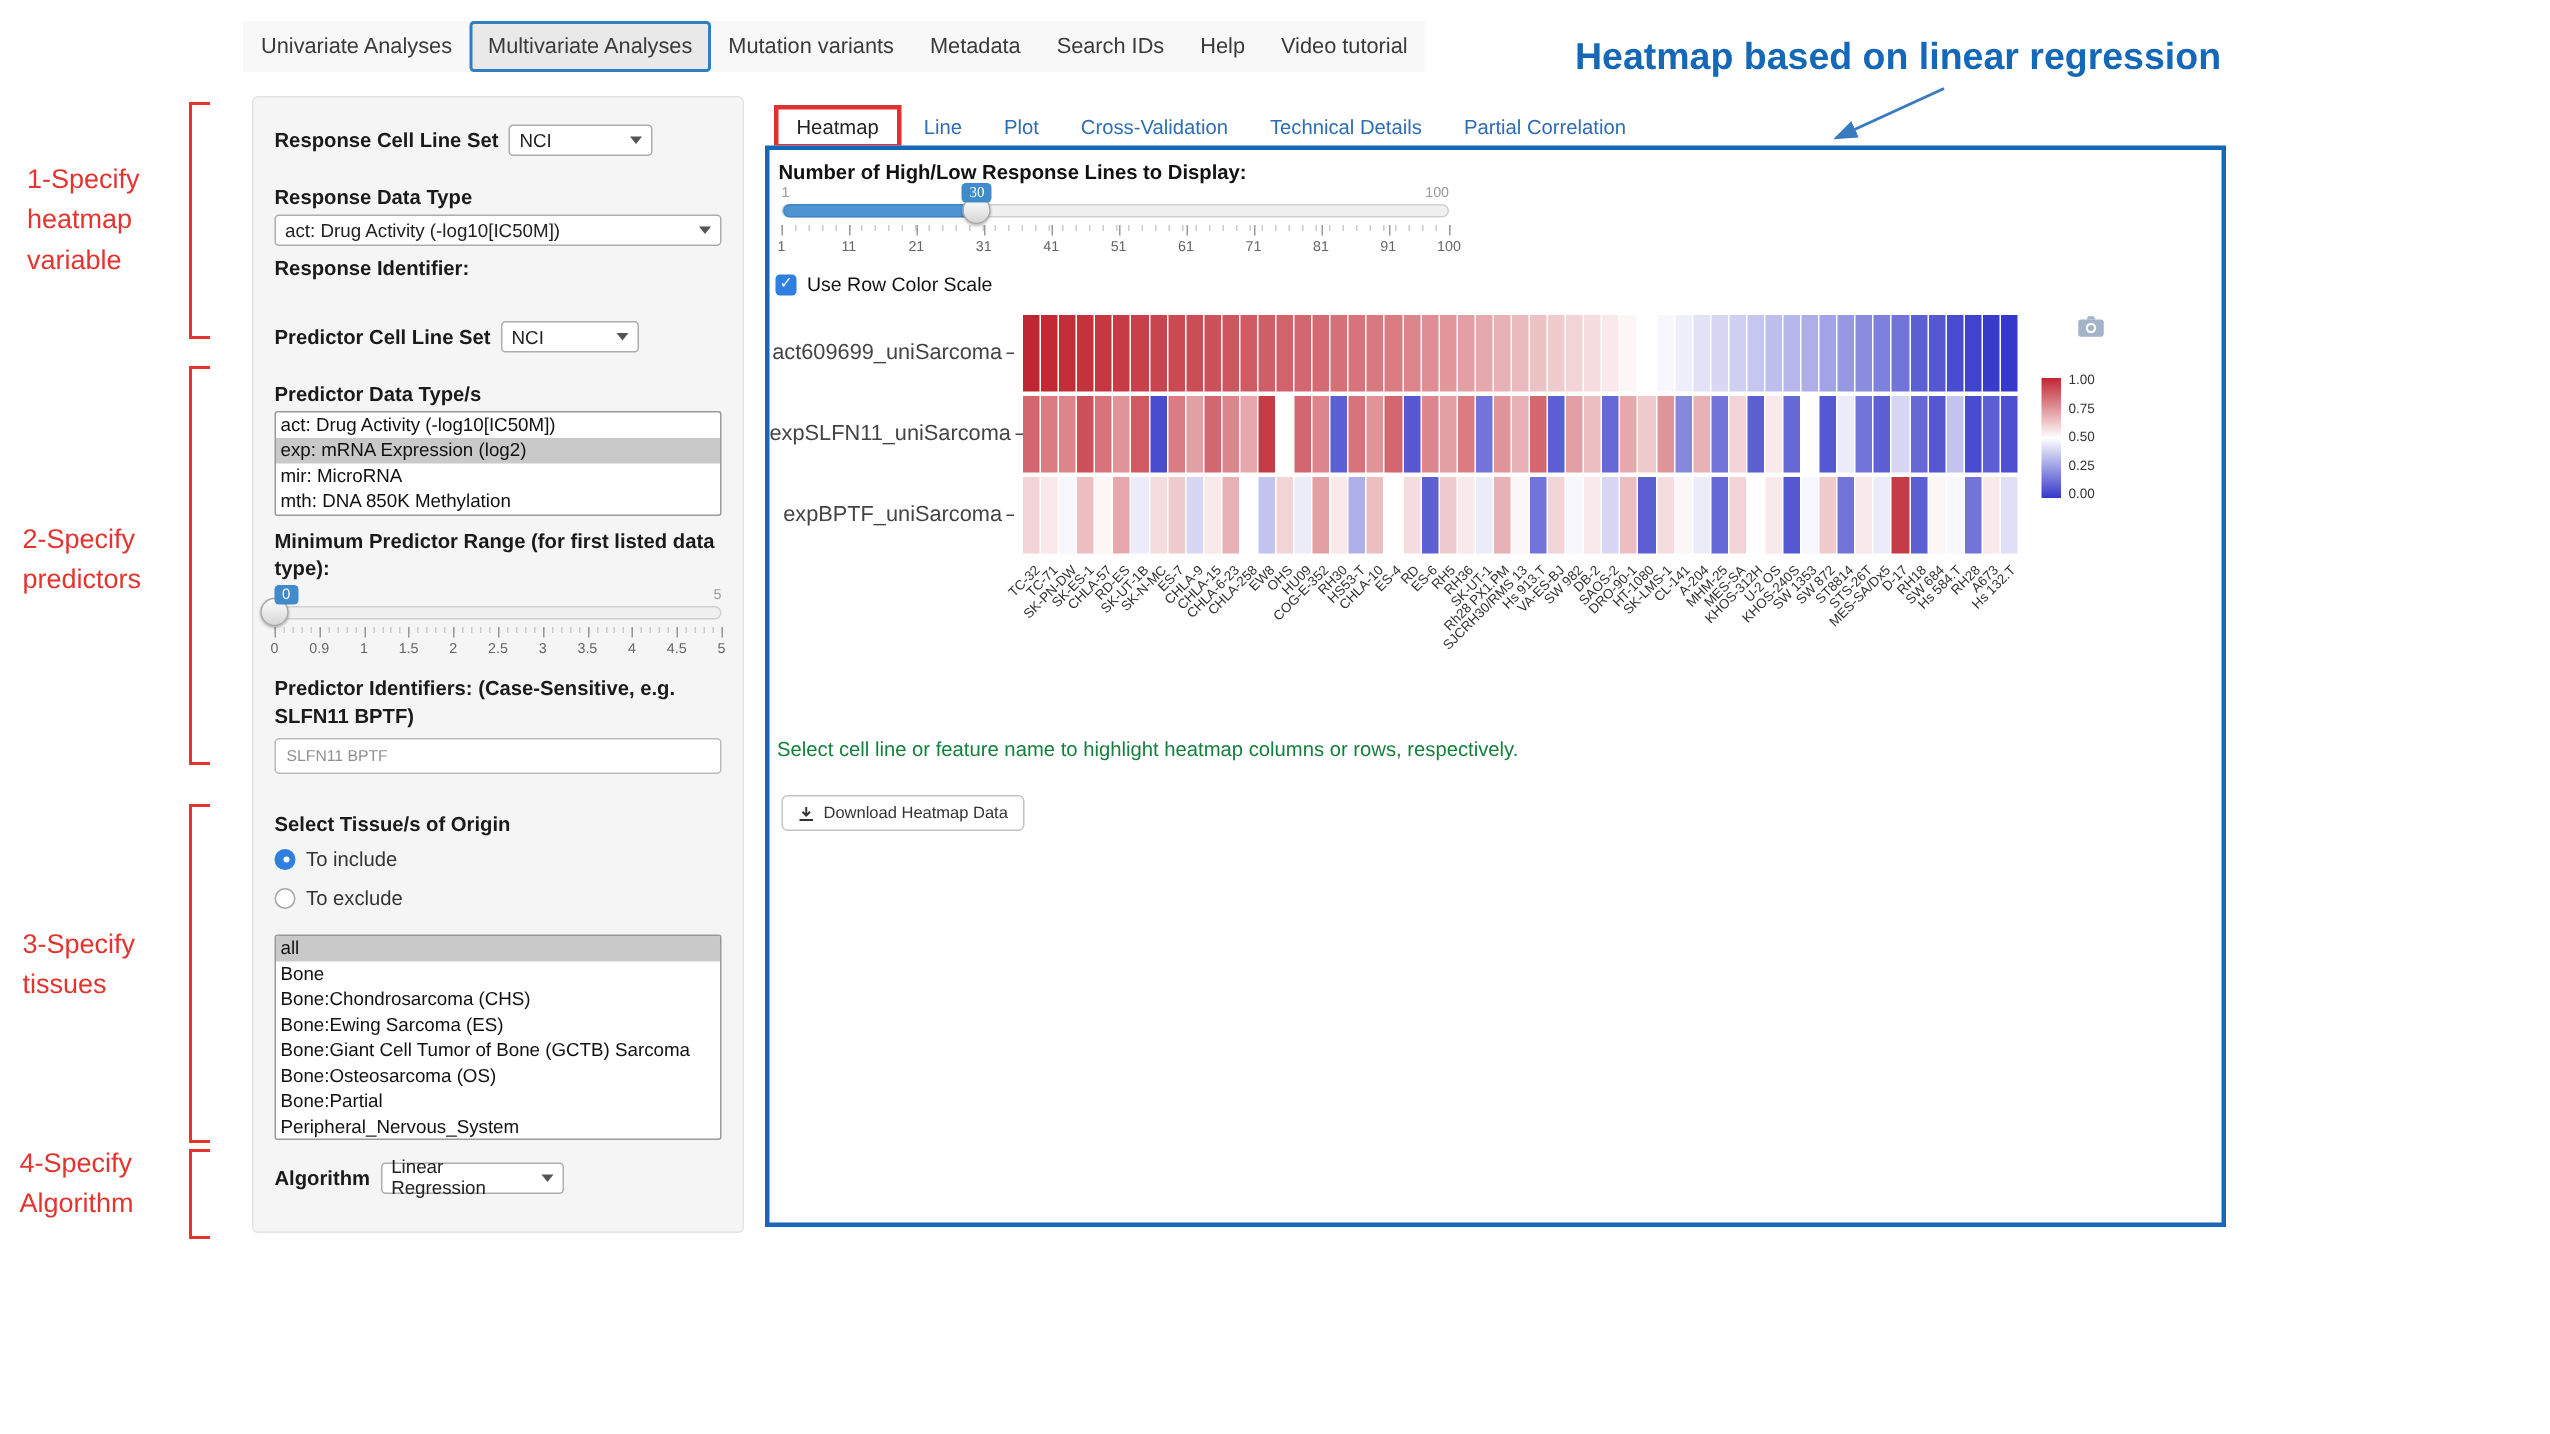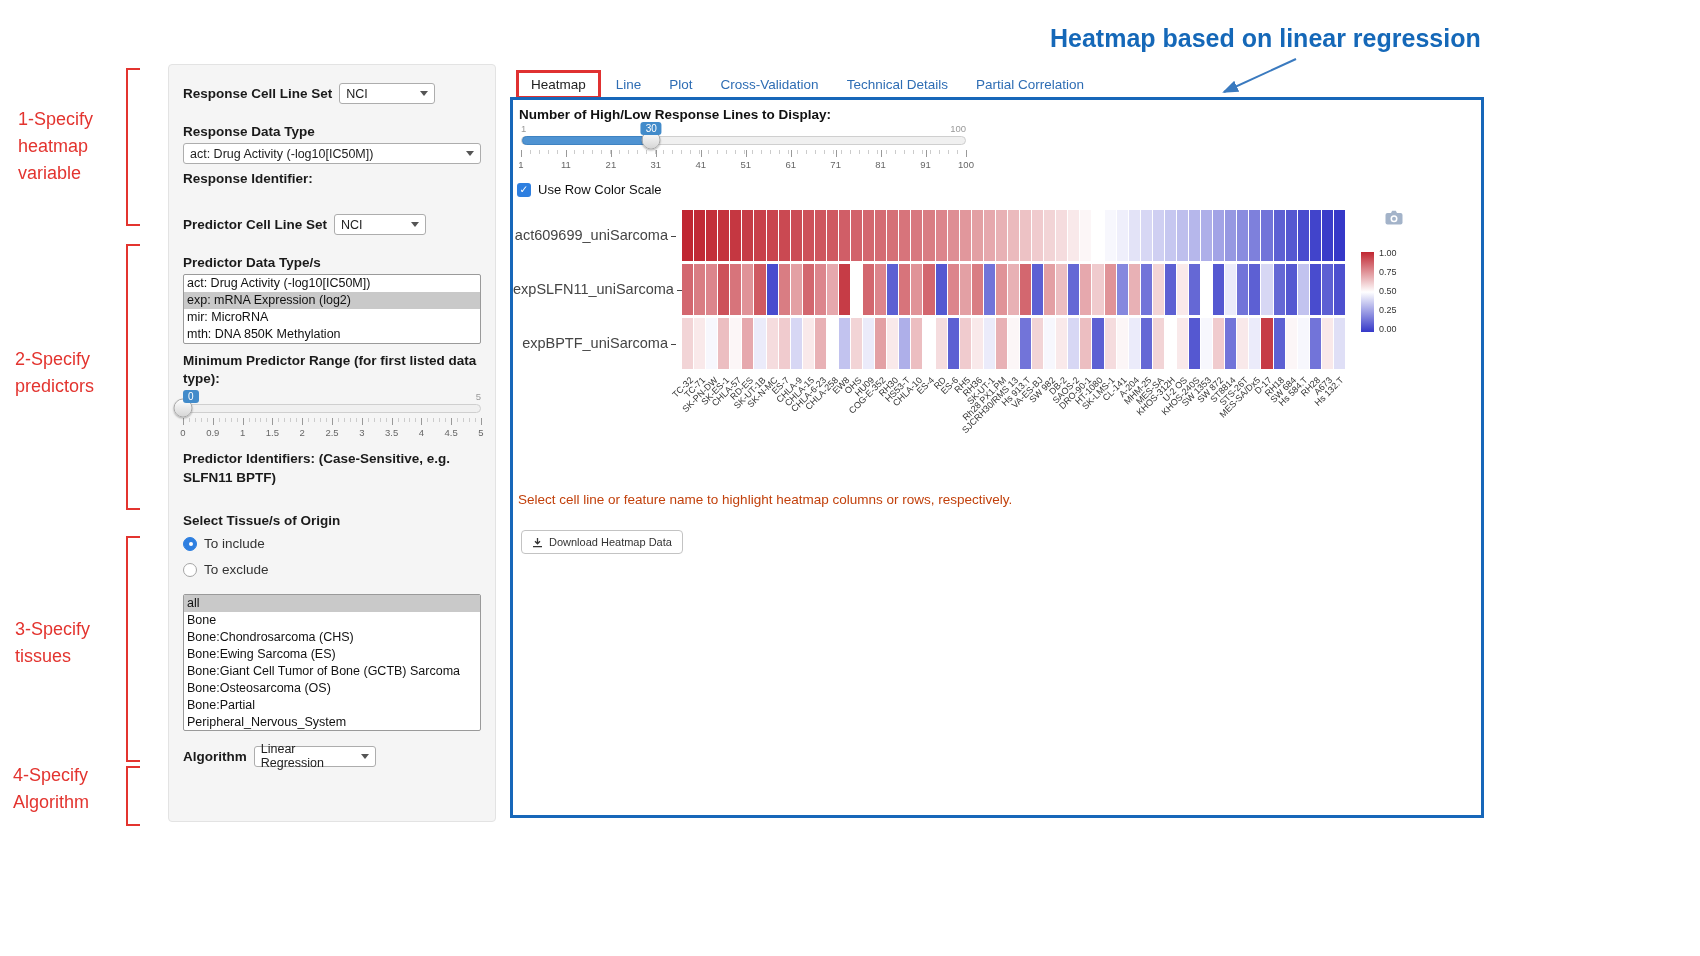--- a/index.html
+++ b/index.html
@@ -65,29 +65,38 @@
   #hmGrid { position:absolute; left:169px; top:110px; width:663px; display:grid; grid-template-columns:repeat(55,1fr);
             grid-auto-rows:51px; gap:3px 1px; }
   .hm-cell { width:100%; height:100%; }
   .hm-rowlabel { position:absolute; left:0; width:163px; text-align:right; font-size:14.5px; color:#444; white-space:nowrap; }
   .hm-rowlabel::after { content:""; display:inline-block; width:5px; height:1px; background:#444; margin-left:3px; vertical-align:middle; }
   #hmColLabels { position:absolute; left:169px; top:272px; width:663px; height:95px; }
   .hm-collabel { position:absolute; top:3px; font-size:9px; color:#333; white-space:nowrap; transform:rotate(-45deg); transform-origin:100% 0; }
   .colorbar { position:absolute; left:848px; top:152px; width:13px; height:80px; }
   .cb-tick { position:absolute; left:866px; font-size:9px; color:#333; }
   .camera { position:absolute; left:872px; top:110px; cursor:pointer; }
-  .hm-note { position:absolute; left:5px; top:392px; font-size:13.5px; color:#c2410c; }
+  .hm-note { position:absolute; left:5px; top:392px; font-size:13.5px; color:#15803d; }
   .dl-btn { position:absolute; left:8px; top:430px; display:inline-flex; align-items:center; gap:6px; background:#fff;
             border:1px solid #c3c3c3; border-radius:4px; padding:5px 10px; font-size:11px; color:#333; font-family:inherit; cursor:pointer; }
 </style>
 </head>
 <body>
 
 <div class="page">
 
+  <div class="top-nav" id="topNav">
+      <span class="nav-item">Univariate Analyses</span>
+      <span class="nav-item selected">Multivariate Analyses</span>
+      <span class="nav-item">Mutation variants</span>
+      <span class="nav-item">Metadata</span>
+      <span class="nav-item">Search IDs</span>
+      <span class="nav-item">Help</span>
+      <span class="nav-item">Video tutorial</span>
+    </div>
 
   <div class="ann-title">Heatmap based on linear regression</div>
   <svg class="ann-arrow" width="100" height="42" viewBox="0 0 100 42">
     <defs>
       <marker id="ah" markerWidth="9" markerHeight="8" refX="7" refY="3" orient="auto">
         <path d="M0,0 L8,3 L0,6 Z" fill="#3a7abf"></path>
       </marker>
     </defs>
     <line x1="86" y1="3" x2="14" y2="36" stroke="#3a7abf" stroke-width="2" marker-end="url(#ah)"></line>
   </svg>
@@ -227,20 +236,21 @@
           <div class="irs-tick-major" style="left: 90%;"></div>
           <div class="irs-grid-label" style="left: 90%;">4.5</div>
           <div class="irs-tick-major" style="left: 100%;"></div>
           <div class="irs-grid-label" style="left: 100%;">5</div>
         </div>
         <div class="irs-handle" style="left: 0%;"></div>
         <div class="irs-single" style="left: 0%;">0</div>
       </div>
 
     <label class="blabel" style="display:block;margin-top:8px;line-height:1.35;">Predictor Identifiers: (Case-Sensitive, e.g. SLFN11 BPTF)</label>
+    <input class="text-input gray" style="margin-top: 5px;" value="SLFN11 BPTF">
 
     <label class="blabel" style="display:block;margin-top:26px;">Select Tissue/s of Origin</label>
     <div class="radio-row">
       <span class="radio checked"></span>
       <span>To include</span>
     </div>
     <div class="radio-row">
       <span class="radio"></span>
       <span>To exclude</span>
     </div>
@@ -350,21 +360,21 @@
           <div class="irs-tick-major" style="left: 70.7071%;"></div>
           <div class="irs-grid-label" style="left: 70.7071%;">71</div>
           <div class="irs-tick-major" style="left: 80.8081%;"></div>
           <div class="irs-grid-label" style="left: 80.8081%;">81</div>
           <div class="irs-tick-major" style="left: 90.9091%;"></div>
           <div class="irs-grid-label" style="left: 90.9091%;">91</div>
           <div class="irs-tick-major" style="left: 100%;"></div>
           <div class="irs-grid-label" style="left: 100%;">100</div>
         </div>
         <div class="irs-handle" style="left: 29.2929%;"></div>
-        <div class="irs-single" style="left: 29.2929%; transform: translateX(-50%);">30</div>
+        <div class="irs-single" style="left: 29.2929%; transform: translateX(-50%); font-family: Liberation Serif, serif;">30</div>
       </div>
 
     <div class="chk-row">
       <span class="chk">✓</span>
       <span>Use Row Color Scale</span>
     </div>
 
     <div id="hmRowLabels">
         <div class="hm-rowlabel" style="top: 127px;">act609699_uniSarcoma</div>
         <div class="hm-rowlabel" style="top: 181px;">expSLFN11_uniSarcoma</div>

